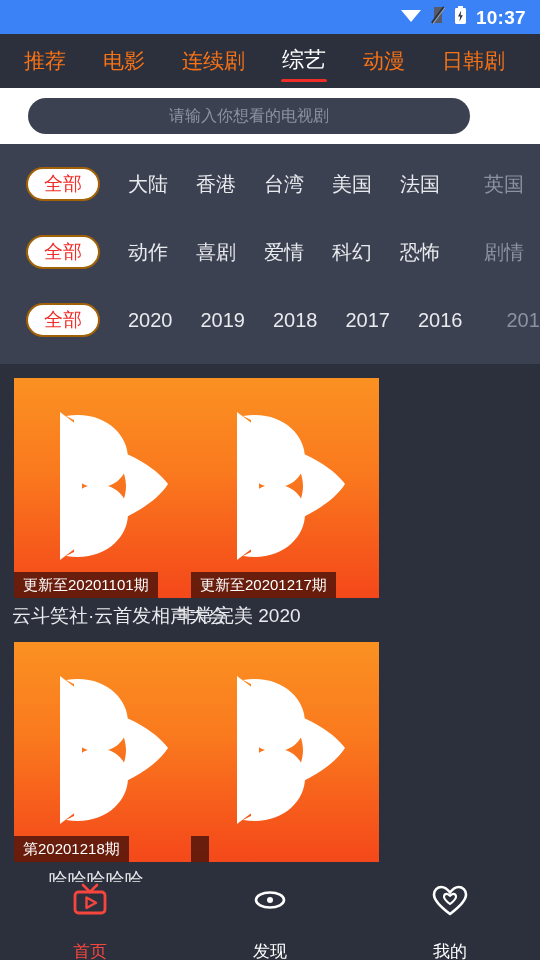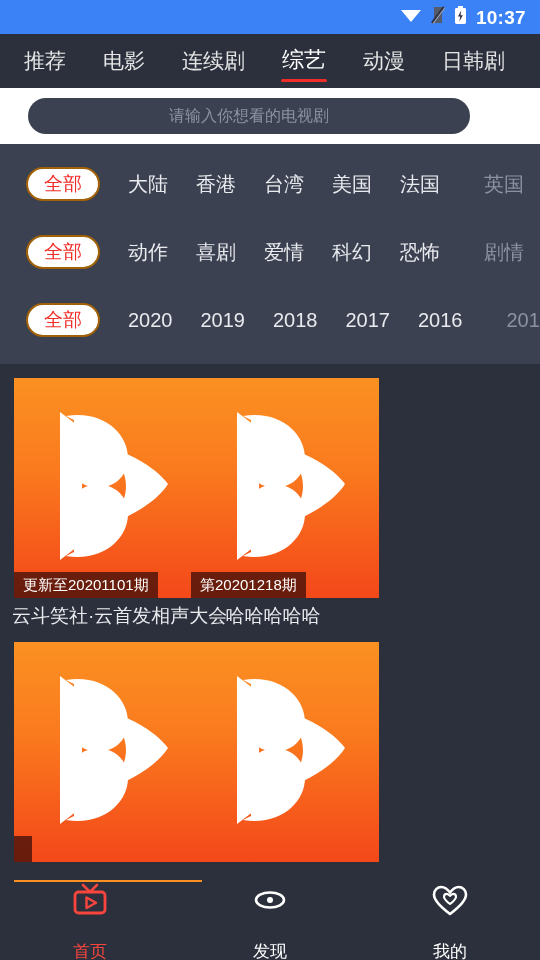--- a/index.html
+++ b/index.html
@@ -17,21 +17,21 @@
     padding-right:14px; gap:9px; background:#3b82f6;
   }
   .st-icon{ display:block; }
   .st-time{ color:#ffffff; font-size:19px; font-weight:bold; letter-spacing:.3px; line-height:1; }
 
   
   .tabs{
     height:54px; display:flex; align-items:center; padding-left:24px;
     gap:37px; background:#2b303c; white-space:nowrap; overflow:hidden;
   }
-  .tab{ position:relative; color:#e5e5e5; font-size:21px; line-height:1; padding-bottom:2px; flex:0 0 auto; }
+  .tab{ position:relative; color:#f97316; font-size:21px; line-height:1; padding-bottom:2px; flex:0 0 auto; }
   .tab.active{ color:#ffffff; font-size:22px; }
   .tab.active::after{
     content:""; position:absolute; left:-1px; right:-1px; bottom:-9px;
     height:3px; background:#f02d28; border-radius:2px;
   }
 
   
   .searchrow{
     height:56px; display:flex; align-items:center; gap:12px;
     padding:0 18px 0 28px; background:#ffffff;
@@ -185,20 +185,34 @@
             <path d="M24 10 C62 4 86 28 86 52 C86 74 66 86 46 80 C38 78 32 70 32 60 L32 14 Z" fill="#ffffff"></path>
             <path d="M24 150 C62 156 86 132 86 108 C86 86 66 74 46 80 C38 82 32 90 32 100 L32 146 Z" fill="#ffffff"></path>
             <path d="M62 40 C92 48 116 64 126 78 C116 94 92 110 62 120 C78 108 84 92 84 80 C84 68 78 52 62 40 Z" fill="#ffffff"></path>
           </svg>
         </span>
         <div class="badge">更新至20201101期</div>
       </div>
       <div class="ctitle overflowL">云斗笑社·云首发相声大会</div>
     </div>
 
+    <div class="card">
+      <div class="thumb">
+        <span class="logo">
+          <svg width="132" height="160" viewBox="0 0 132 160">
+            <path d="M18 6 L18 154 L60 122 C46 112 40 96 40 80 C40 64 46 48 60 38 Z" fill="#ffffff"></path>
+            <path d="M24 10 C62 4 86 28 86 52 C86 74 66 86 46 80 C38 78 32 70 32 60 L32 14 Z" fill="#ffffff"></path>
+            <path d="M24 150 C62 156 86 132 86 108 C86 86 66 74 46 80 C38 82 32 90 32 100 L32 146 Z" fill="#ffffff"></path>
+            <path d="M62 40 C92 48 116 64 126 78 C116 94 92 110 62 120 C78 108 84 92 84 80 C84 68 78 52 62 40 Z" fill="#ffffff"></path>
+          </svg>
+        </span>
+        <div class="badge">更新至20201217期</div>
+      </div>
+      <div class="ctitle clipL">非常完美 2020</div>
+    </div>
 
     <div class="card">
       <div class="thumb">
         <span class="logo">
           <svg width="132" height="160" viewBox="0 0 132 160">
             <path d="M18 6 L18 154 L60 122 C46 112 40 96 40 80 C40 64 46 48 60 38 Z" fill="#ffffff"></path>
             <path d="M24 10 C62 4 86 28 86 52 C86 74 66 86 46 80 C38 78 32 70 32 60 L32 14 Z" fill="#ffffff"></path>
             <path d="M24 150 C62 156 86 132 86 108 C86 86 66 74 46 80 C38 82 32 90 32 100 L32 146 Z" fill="#ffffff"></path>
             <path d="M62 40 C92 48 116 64 126 78 C116 94 92 110 62 120 C78 108 84 92 84 80 C84 68 78 52 62 40 Z" fill="#ffffff"></path>
           </svg>

